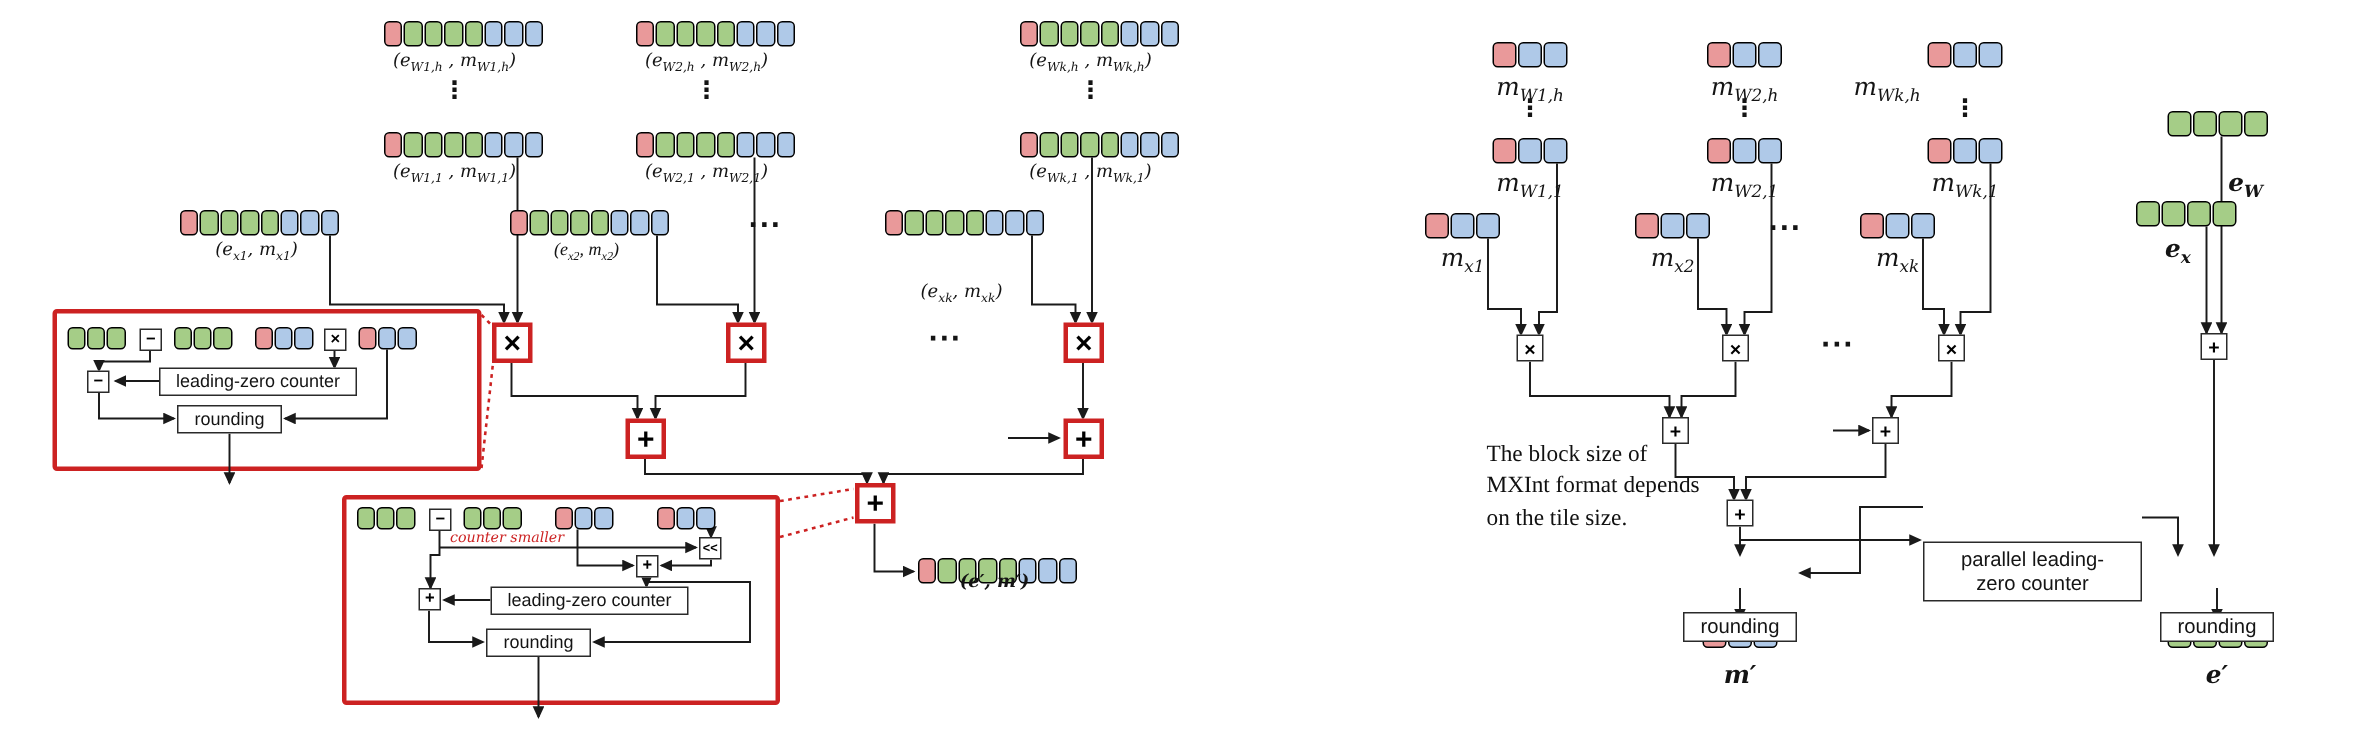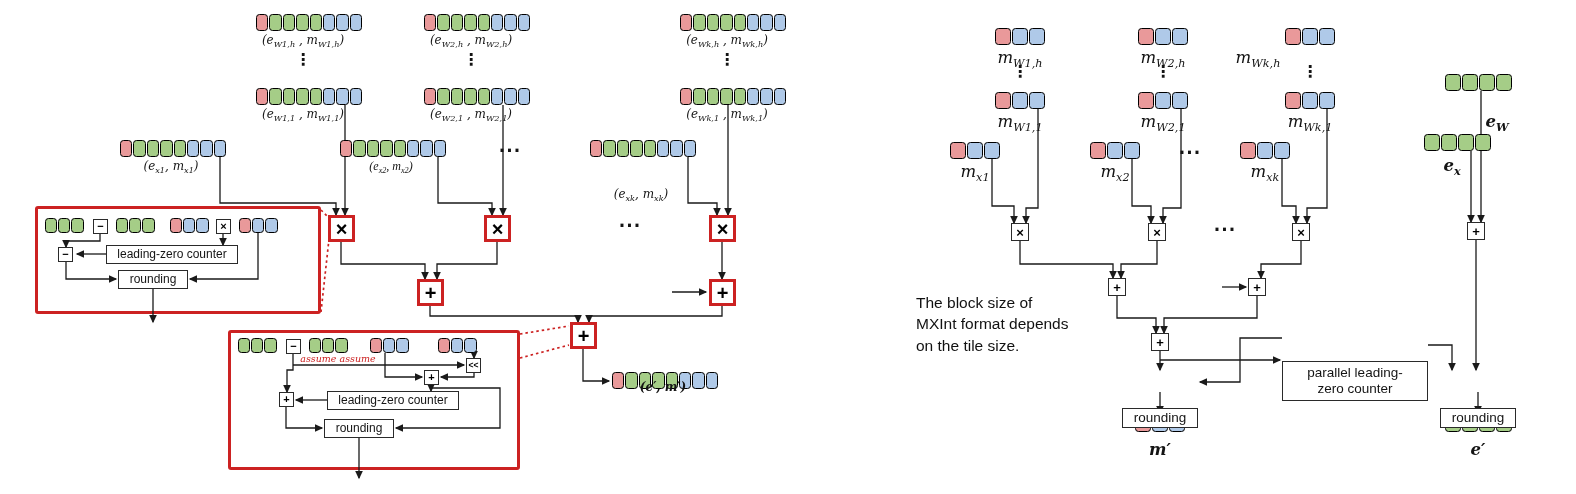--- a/index.html
+++ b/index.html
@@ -318,21 +318,21 @@
       <div class="lbl " style="left: 303px; top: 33px;">(e<sub>W1,h</sub> , m<sub>W1,h</sub>)</div>
       <div class="lbl " style="left: 471px; top: 33px;">(e<sub>W2,h</sub> , m<sub>W2,h</sub>)</div>
       <div class="lbl " style="left: 727px; top: 33px;">(e<sub>Wk,h</sub> , m<sub>Wk,h</sub>)</div>
       <div class="lbl " style="left: 303px; top: 107px;">(e<sub>W1,1</sub> , m<sub>W1,1</sub>)</div>
       <div class="lbl " style="left: 471px; top: 107px;">(e<sub>W2,1</sub> , m<sub>W2,1</sub>)</div>
       <div class="lbl " style="left: 727px; top: 107px; text-align: right;">(e<sub>Wk,1</sub> , m<sub>Wk,1</sub>)</div>
       <div class="lbl " style="left: 171px; top: 159px;">(e<sub>x1</sub>, m<sub>x1</sub>)</div>
       <div class="lbl " style="left: 391px; top: 159px; font-family: Liberation Serif, serif;">(e<sub>x2</sub>, m<sub>x2</sub>)</div>
       <div class="lbl " style="left: 641px; top: 159px; margin-top: 28px;">(e<sub>xk</sub>, m<sub>xk</sub>)</div>
       <div class="lbl " style="left: 663px; top: 380px; font-weight: bold;">(e′, m′)</div>
-      <div class="lbl note-red" style="left: 338px; top: 353px;">assume assume</div>
+      <div class="lbl note-red" style="left: 338px; top: 353px;">counter smaller</div>
       <div class="lbl md" style="left: 1020px; top: 48px;">m<sub>W1,h</sub></div>
       <div class="lbl md" style="left: 1163px; top: 48px;">m<sub>W2,h</sub></div>
       <div class="lbl md" style="left: 1258px; top: 48px;">m<sub>Wk,h</sub></div>
       <div class="lbl md" style="left: 1020px; top: 112px;">m<sub>W1,1</sub></div>
       <div class="lbl md" style="left: 1163px; top: 112px;">m<sub>W2,1</sub></div>
       <div class="lbl md" style="left: 1310px; top: 112px;">m<sub>Wk,1</sub></div>
       <div class="lbl md" style="left: 975px; top: 162px; text-align: center;">m<sub>x1</sub></div>
       <div class="lbl md" style="left: 1115px; top: 162px;">m<sub>x2</sub></div>
       <div class="lbl md" style="left: 1265px; top: 162px;">m<sub>xk</sub></div>
       <div class="lbl md bold" style="left: 1497px; top: 112px;">e<sub>W</sub></div>
@@ -369,15 +369,15 @@
       <div class="op op-md" style="left: 1248px; top: 278px;">+</div>
       <div class="op op-md" style="left: 1151px; top: 333px;">+</div>
       <div class="op op-md" style="left: 1467px; top: 222px;">+</div>
       <div class="rbox " style="left: 106px; top: 245px; width: 132px; height: 19px;">leading-zero counter</div>
       <div class="rbox " style="left: 118px; top: 270px; width: 70px; height: 19px;">rounding</div>
       <div class="rbox " style="left: 327px; top: 391px; width: 132px; height: 19px;">leading-zero counter</div>
       <div class="rbox " style="left: 324px; top: 419px; width: 70px; height: 19px;">rounding</div>
       <div class="rbox md" style="left: 1282px; top: 325px; width: 146px; height: 40px;">parallel leading-<br>zero counter</div>
       <div class="rbox md" style="left: 1122px; top: 372px; width: 76px; height: 20px;">rounding</div>
       <div class="rbox md" style="left: 1440px; top: 372px; width: 76px; height: 20px;">rounding</div>
-      <div class="note" style="left: 916px; top: 292px;">The block size of<br>MXInt format depends<br>on the tile size.</div>
+      <div class="note" style="left: 991px; top: 292px; font-family: Liberation Serif, serif;">The block size of<br>MXInt format depends<br>on the tile size.</div>
     </div>
 </div>
 
 </body></html>

